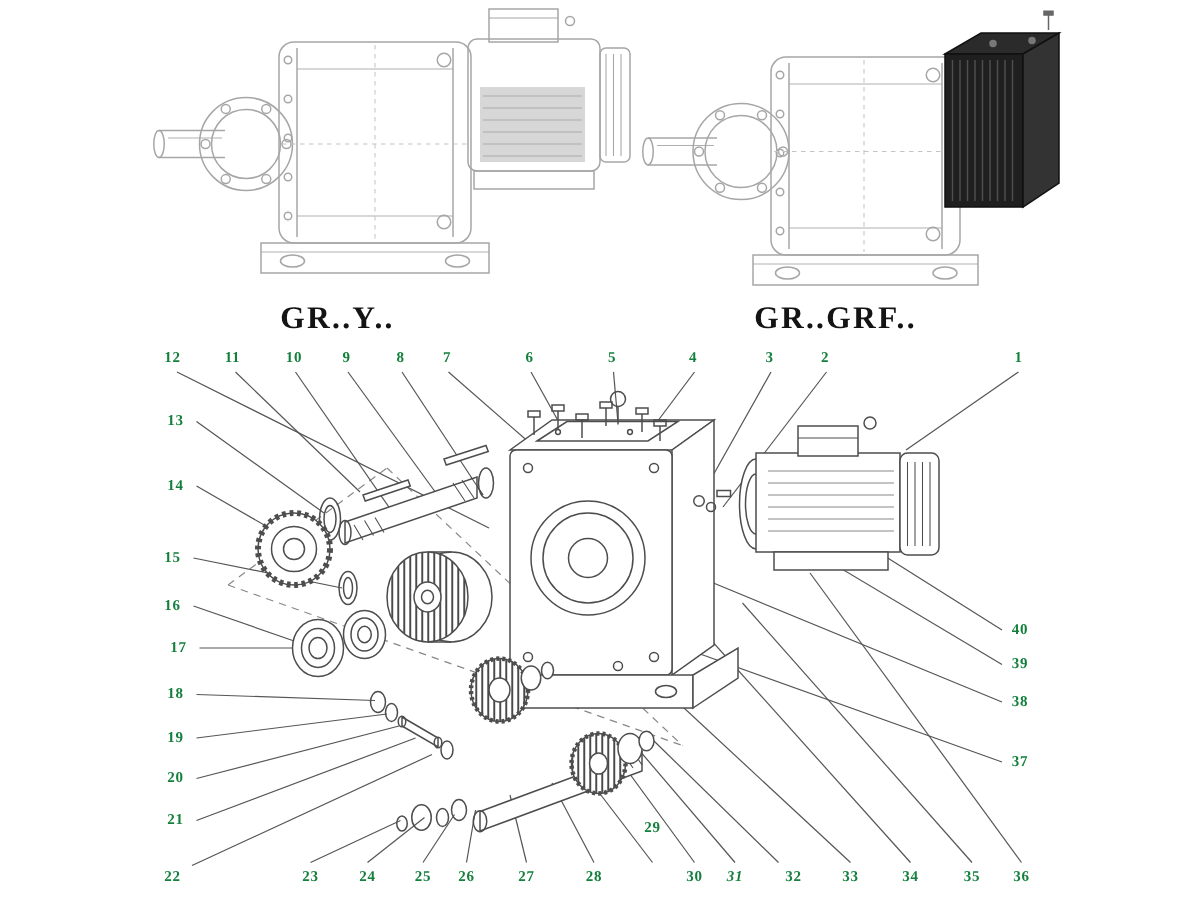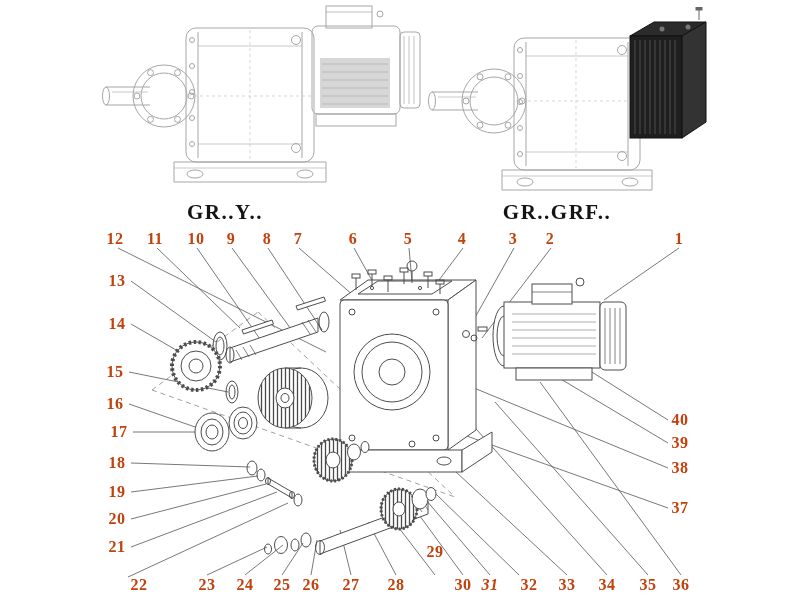--- a/index.html
+++ b/index.html
@@ -9,21 +9,21 @@
   }
   .stage{position:absolute;left:0;top:0;width:800px;height:600px;}
   svg.canvas{position:absolute;left:0;top:0;}
   .variant-label{
     position:absolute;transform:translate(-50%,-50%);
     font-weight:bold;font-size:21px;letter-spacing:1.5px;color:#141414;white-space:nowrap;
   }
   .callout-layer{position:absolute;left:0;top:0;width:800px;height:600px;}
   .callout{
     position:absolute;transform:translate(-50%,-50%);
-    font-weight:bold;font-size:16px;color:#c2410c;letter-spacing:.5px;
+    font-weight:bold;font-size:10px;color:#15803d;letter-spacing:.5px;
   }
 </style>
 </head>
 <body>
 
 <div class="stage">
 
 <svg class="canvas" width="800" height="600" viewBox="0 0 800 600">
   <defs>
     <pattern id="vstripe" width="4" height="4" patternUnits="userSpaceOnUse">
@@ -364,21 +364,21 @@
       <span class="callout" style="left: 679px; top: 239px;">1</span>
       <span class="callout" style="left: 117px; top: 281px;">13</span>
       <span class="callout" style="left: 117px; top: 324px;">14</span>
       <span class="callout" style="left: 115px; top: 372px;">15</span>
       <span class="callout" style="left: 115px; top: 404px;">16</span>
       <span class="callout" style="left: 119px; top: 432px;">17</span>
       <span class="callout" style="left: 117px; top: 463px;">18</span>
       <span class="callout" style="left: 117px; top: 492px;">19</span>
       <span class="callout" style="left: 117px; top: 519px;">20</span>
       <span class="callout" style="left: 117px; top: 547px;">21</span>
-      <span class="callout" style="left: 115px; top: 585px; margin-left: 24px;">22</span>
+      <span class="callout" style="left: 115px; top: 585px;">22</span>
       <span class="callout" style="left: 207px; top: 585px;">23</span>
       <span class="callout" style="left: 245px; top: 585px;">24</span>
       <span class="callout" style="left: 282px; top: 585px;">25</span>
       <span class="callout" style="left: 311px; top: 585px;">26</span>
       <span class="callout" style="left: 351px; top: 585px;">27</span>
       <span class="callout" style="left: 396px; top: 585px;">28</span>
       <span class="callout" style="left: 435px; top: 552px;">29</span>
       <span class="callout" style="left: 463px; top: 585px;">30</span>
       <span class="callout" style="left: 490px; top: 585px; font-style: italic;">31</span>
       <span class="callout" style="left: 519px; top: 585px; margin-left: 10px;">32</span>

